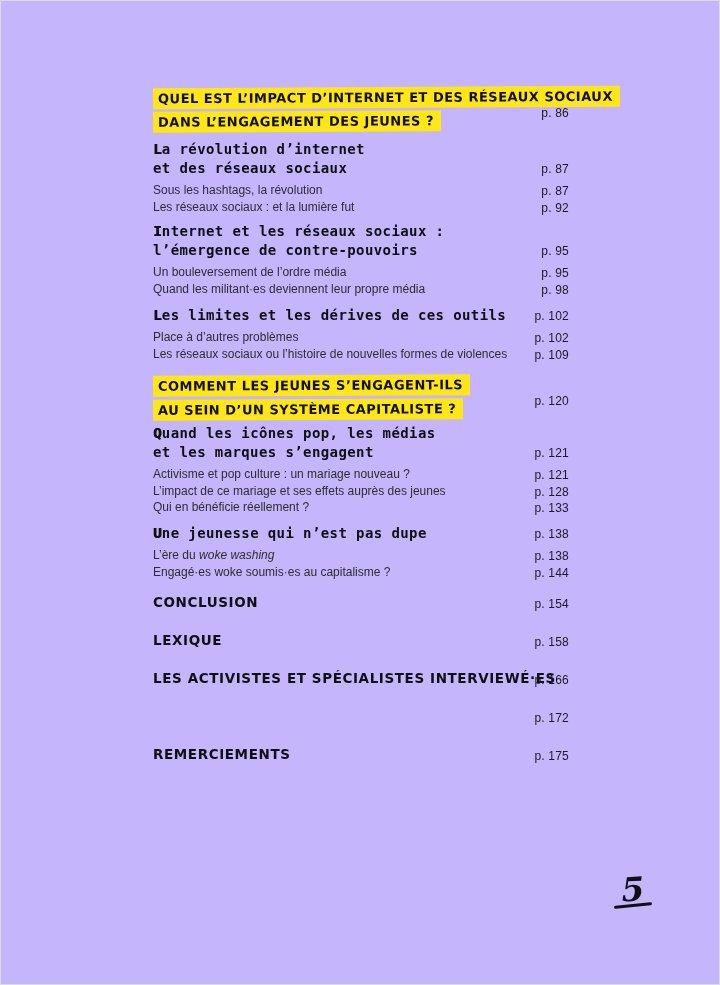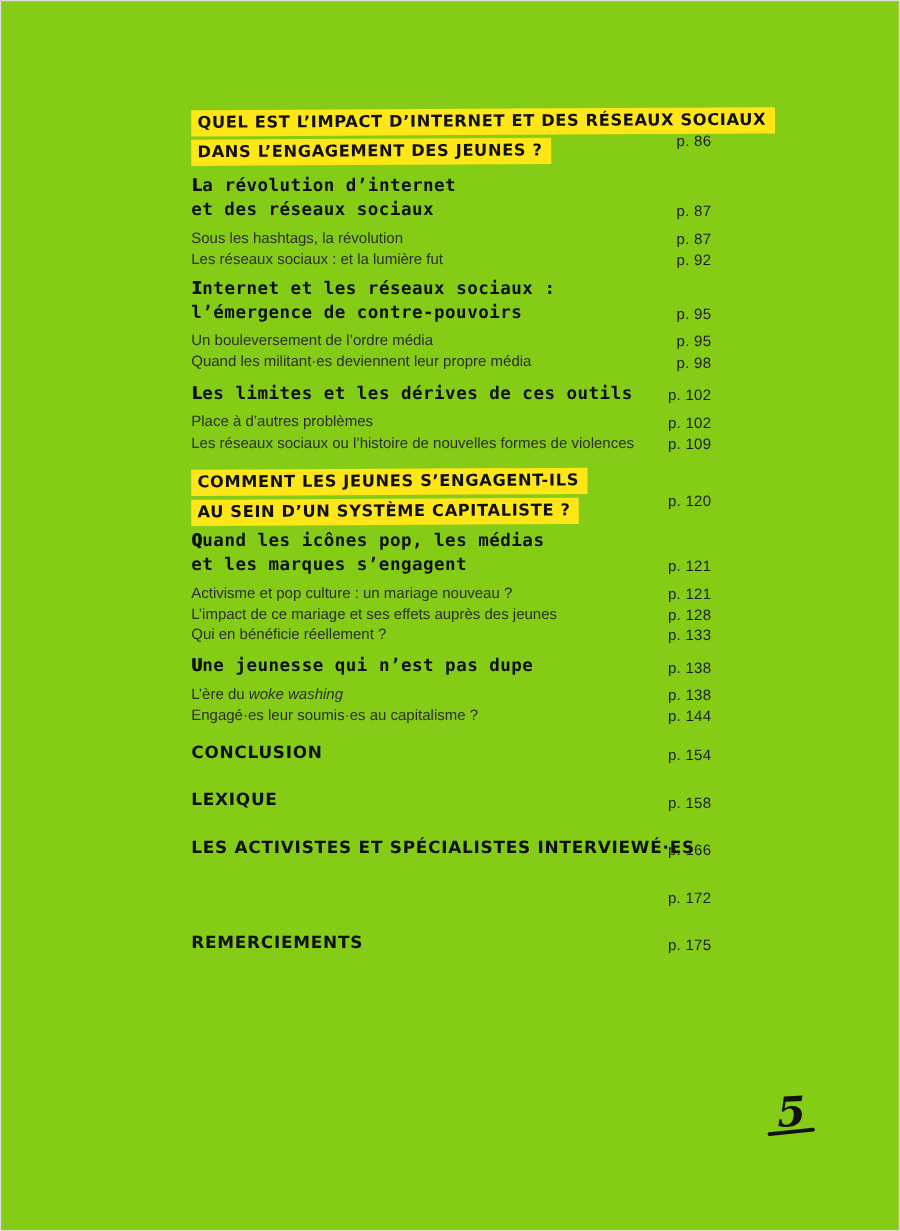--- a/index.html
+++ b/index.html
@@ -1,19 +1,19 @@
 <!DOCTYPE html>
 <html><head>
 <meta charset="utf-8">
 <style>
   * { margin:0; padding:0; box-sizing:border-box; }
   html, body { background:#f2f2f2; }
   .page {
     position:relative; width:720px; height:985px; margin:0 auto;
-    background:#84cc16; border:1px solid #dcdcdc; overflow:hidden;
+    background:#c4b5fd; border:1px solid #dcdcdc; overflow:hidden;
     font-family:"Liberation Sans","DejaVu Sans",sans-serif; color:#1c1c1c;
   }
   .group { position:absolute; left:152px; width:416px; }
   .row { position:relative; }
   .pageno {
     position:absolute; right:0; font-size:12px; color:#1c1c1c;
     white-space:nowrap; letter-spacing:0.2px;
     font-family:"Liberation Sans",sans-serif; font-weight:400;
   }
 
@@ -172,21 +172,21 @@
         <div class="lead">Une jeunesse qui n’est pas dupe</div>
       </div>
       <span class="pageno">p. 138</span>
     </div>
     <div class="entries">
       <div class="entry">
         <span>L’ère du </span><span class="it">woke washing</span>
         <span class="pageno">p. 138</span>
       </div>
       <div class="entry">
-        <span>Engagé·es leur soumis·es au capitalisme ?</span>
+        <span>Engagé·es woke soumis·es au capitalisme ?</span>
         <span class="pageno">p. 144</span>
       </div>
     </div>
   </section>
 
   <div class="em row" style="top:592px">
     <span class="em-label">CONCLUSION</span>
     <span class="pageno">p. 154</span>
   </div>
   <div class="em row" style="top:630px">

